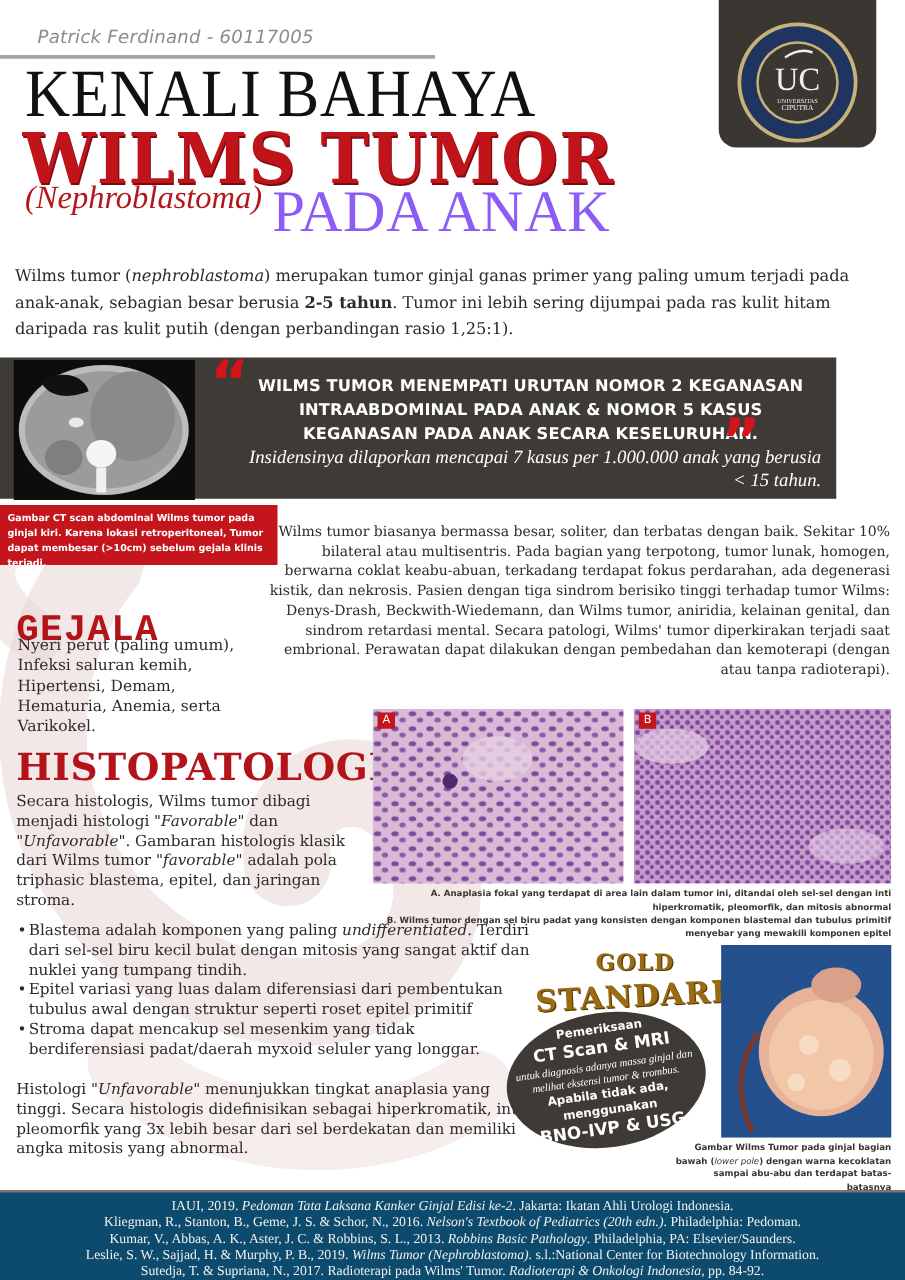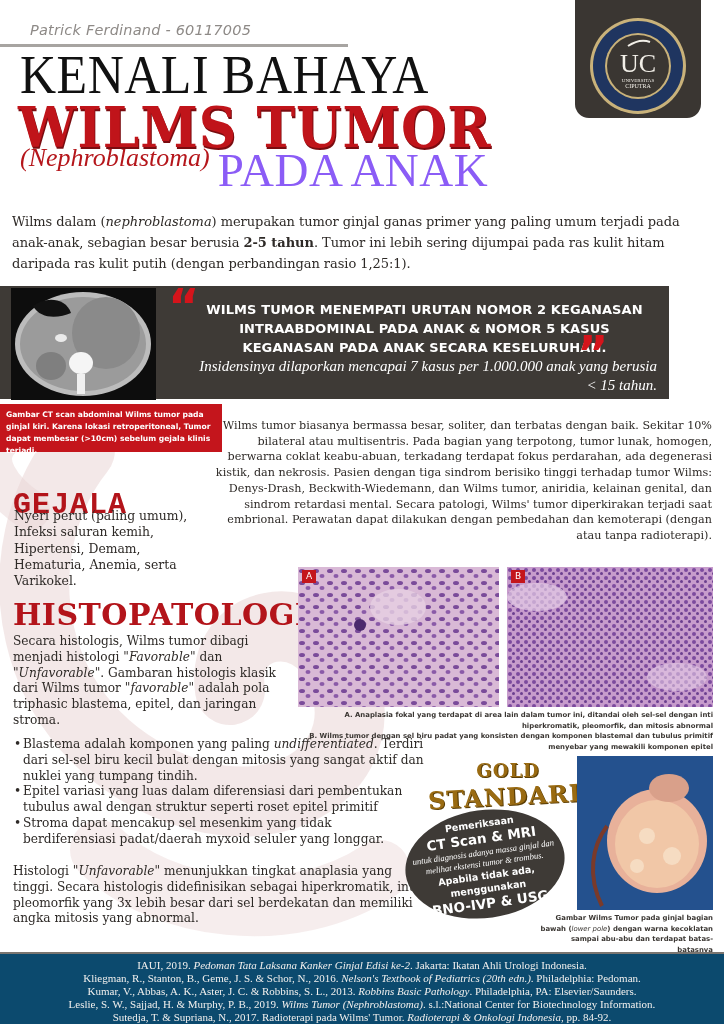--- a/index.html
+++ b/index.html
@@ -94,21 +94,21 @@
   </svg>
 </div>
 
 <div class="title1">KENALI BAHAYA</div>
 <div class="title2">WILMS TUMOR</div>
 <div class="title3">
   <span class="nephro">(Nephroblastoma)</span>
   <span class="pada">PADA ANAK</span>
 </div>
 
-<p class="intro"><span>Wilms dalam (</span><i>nephroblastoma</i><span>) merupakan tumor ginjal ganas primer yang paling umum terjadi pada anak-anak, sebagian besar berusia </span><b>2-5 tahun</b><span>. Tumor ini lebih sering dijumpai pada ras kulit hitam daripada ras kulit putih (dengan perbandingan rasio 1,25:1).</span></p>
+<p class="intro"><span>Wilms tumor (</span><i>nephroblastoma</i><span>) merupakan tumor ginjal ganas primer yang paling umum terjadi pada anak-anak, sebagian besar berusia </span><b>2-5 tahun</b><span>. Tumor ini lebih sering dijumpai pada ras kulit hitam daripada ras kulit putih (dengan perbandingan rasio 1,25:1).</span></p>
 
 <div class="quote-band"></div>
 <div class="ct-img">
   <svg width="145" height="112" viewBox="0 0 145 112">
     <rect width="145" height="112" fill="#0d0d0d"></rect>
     <ellipse cx="72" cy="56" rx="68" ry="52" fill="#bcbcbc"></ellipse>
     <ellipse cx="72" cy="56" rx="63" ry="47" fill="#9b9b9b"></ellipse>
     <ellipse cx="95" cy="45" rx="34" ry="36" fill="#8a8a8a"></ellipse>
     <path d="M22 18 C 35 8, 55 10, 60 25 C 48 30, 30 32, 22 18Z" fill="#111"></path>
     <ellipse cx="40" cy="78" rx="15" ry="14" fill="#7f7f7f"></ellipse>

